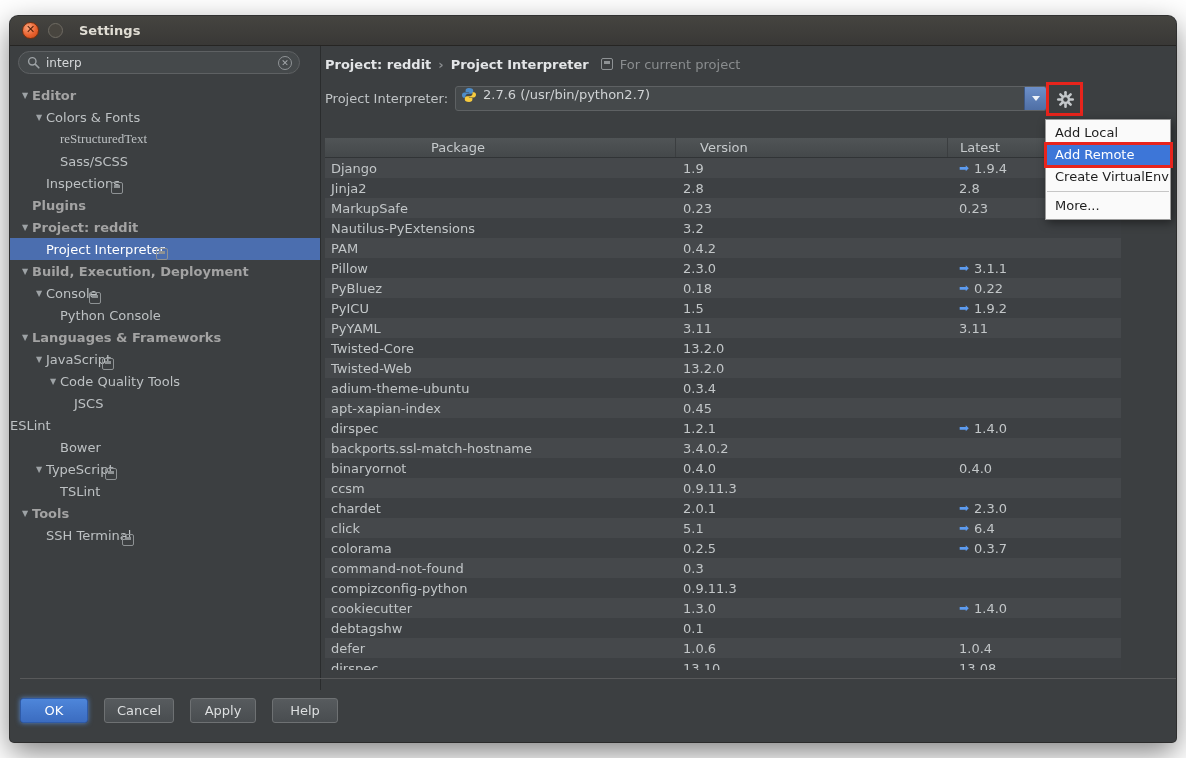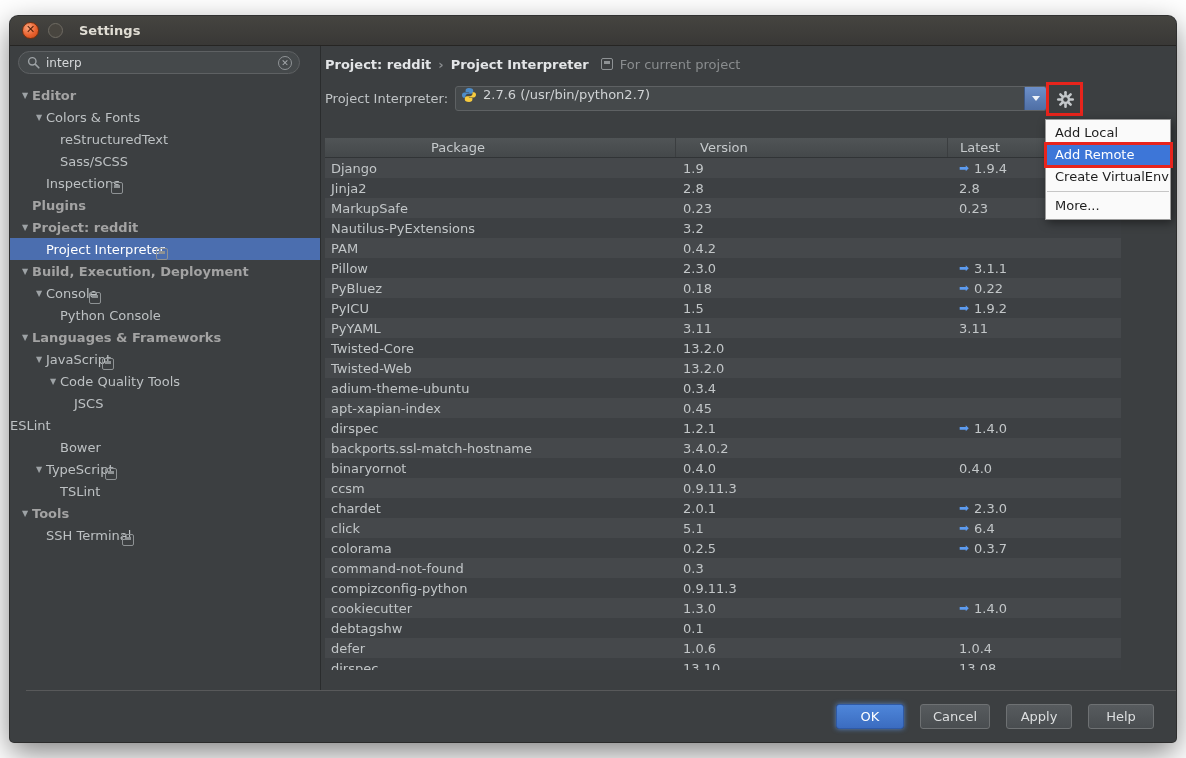--- a/index.html
+++ b/index.html
@@ -76,22 +76,22 @@
   .th.c3{padding-left:12px;border-left:1px solid #3B3E40}
   .tbody{height:512px;overflow:hidden;background:#3D4043}
   .trow{display:grid;grid-template-columns:350px 272px 1fr;height:20px;align-items:center;color:#C2C6C8}
   .trow:nth-child(odd){background:#45484B}
   .td{white-space:nowrap}
   .td.c1{padding-left:6px}
   .td.c2{padding-left:8px}
   .td.c3{padding-left:12px;display:flex;align-items:center;gap:5px}
   .up-arrow{color:#5C9BF0;font-size:12px;line-height:1}
   
-  .footer{position:absolute;left:16px;right:0;bottom:0;height:52px;border-top:1px solid #58595A;
-    display:flex;align-items:center;justify-content:flex-end;gap:16px;padding-right:22px}
+  .footer{position:absolute;left:10px;right:0;bottom:0;height:64px;border-top:1px solid #58595A;
+    display:flex;align-items:center;justify-content:flex-start;gap:16px;padding-right:22px}
   .btn{min-width:66px;height:25px;border-radius:3px;background:linear-gradient(#575B5E,#494D50);
     border:1px solid #6E7173;color:#DDDFE0;font-size:13px;display:flex;align-items:center;justify-content:center;padding:0 12px}
   .btn.primary{min-width:68px;background:linear-gradient(#4E86DA,#3B6CC0);border:1px solid #2F5AA6;
     box-shadow:0 0 5px rgba(95,155,240,.75);color:#FFFFFF}
 </style>
 </head>
 <body>
 
 <div class="window">
 
@@ -115,21 +115,21 @@
       <div class="tree" id="tree">
           <div class="tree-row">
             <span class="tri" style="left: 9px;">▼</span>
             <span class="tree-label bold" style="margin-left: 22px;">Editor</span>
           </div>
           <div class="tree-row">
             <span class="tri" style="left: 23px;">▼</span>
             <span class="tree-label" style="margin-left: 36px;">Colors &amp; Fonts</span>
           </div>
           <div class="tree-row">
-            <span class="tree-label" style="margin-left: 50px;">reStructuredText</span>
+            <span class="tree-label" style="margin-left: 50px; font-family: Liberation Serif, serif;">reStructuredText</span>
           </div>
           <div class="tree-row">
             <span class="tree-label" style="margin-left: 50px;">Sass/SCSS</span>
           </div>
           <div class="tree-row">
             <span class="tree-label" style="margin-left: 36px;">Inspections</span>
             <span class="mini-icon tree-badge"></span>
           </div>
           <div class="tree-row">
             <span class="tree-label bold" style="margin-left: 22px;">Plugins</span>

